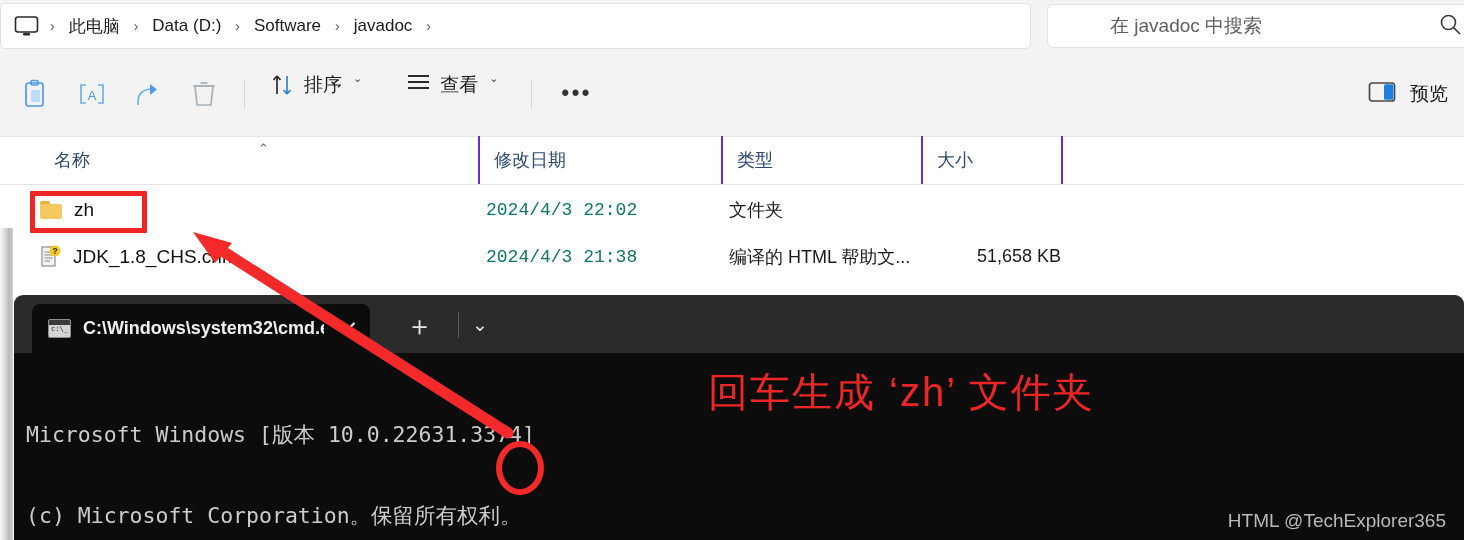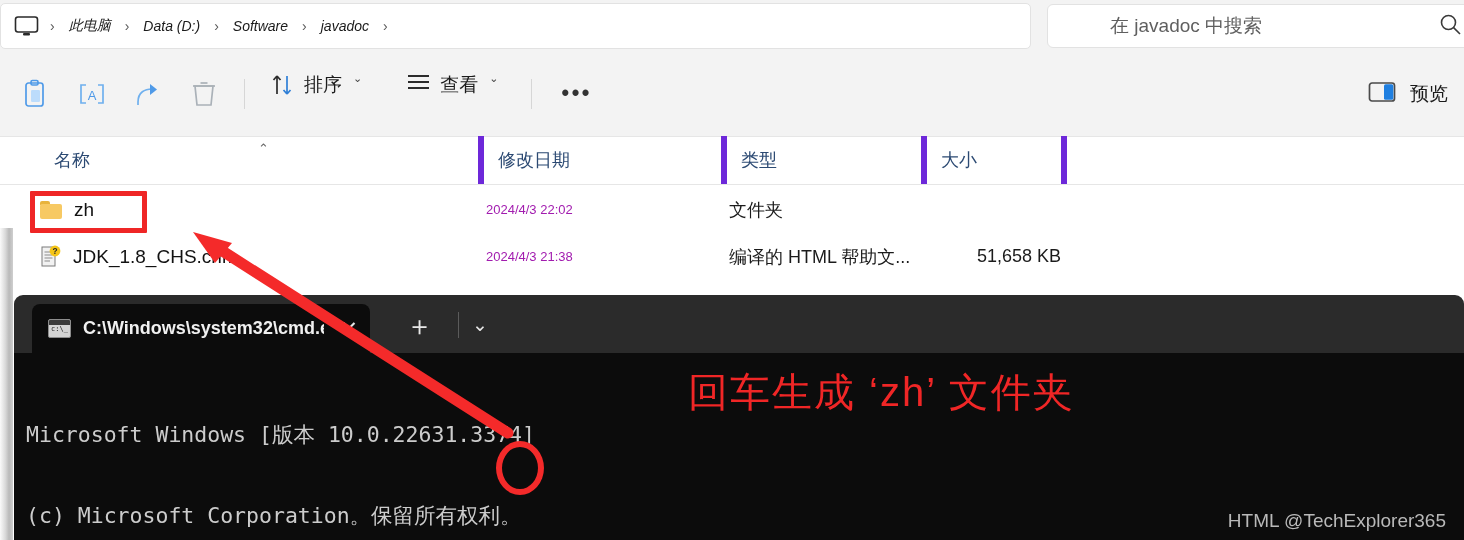--- a/index.html
+++ b/index.html
@@ -26,21 +26,21 @@
   .addr-box {
     position: absolute; left: 0; top: 3px; width: 1031px; height: 46px;
     background: #ffffff;
     border: 1px solid #e2e2e2;
     border-radius: 5px;
     display: flex; align-items: center;
     padding-left: 8px;
   }
   .crumb-icon { width: 34px; display: flex; align-items: center; justify-content: center; }
   .crumb {
-    font-size: 14px; color: #1b1b1b; padding: 3px 7px; white-space: nowrap; font-style: italic;
+    font-size: 17px; color: #1b1b1b; padding: 3px 7px; white-space: nowrap;
   }
   .crumb-sep {
     color: #5a5a5a; font-size: 14px; padding: 0 7px; user-select: none;
   }
   .search-box {
     position: absolute; left: 1047px; top: 4px; width: 430px; height: 44px;
     background: #ffffff; border: 1px solid #e2e2e2; border-radius: 6px;
     display: flex; align-items: center; padding: 0 14px;
   }
   .search-ph { flex: 1; font-size: 19px; color: #5f5f5f; white-space: nowrap; margin-left: 48px; }
@@ -74,35 +74,35 @@
   
   .col-head {
     position: absolute; left: 0; top: 137px; width: 1464px; height: 48px;
     background: #ffffff;
     border-bottom: 1px solid #e6e6e6;
     display: flex; align-items: flex-end;
   }
   .col {
     height: 48px; display: flex; align-items: center;
     font-size: 18px; color: #2c4a73;
-    border-left: 6px solid #6d28d9;
+    border-left: 2px solid #6d28d9;
     padding-left: 14px;
     position: relative;
   }
   .col.first { border-left: none; padding-left: 54px; }
   .sort-caret {
     position: absolute; left: 258px; top: 6px;
     font-size: 13px; color: #6b6b6b; line-height: 1;
   }
 
   
   .rows { position: absolute; left: 0; top: 186px; width: 1464px; }
   .row { height: 47px; display: flex; align-items: center; position: relative; }
   .cell-name { width: 478px; display: flex; align-items: center; padding-left: 40px; gap: 12px; }
-  .cell-date { width: 243px; font-size: 13px; color: #a21caf; padding-left: 8px; }
+  .cell-date { width: 243px; font-size: 18px; color: #0f766e; padding-left: 8px; font-family: Liberation Mono, monospace; }
   .cell-type { width: 200px; font-size: 18px; color: #1b1b1b; padding-left: 8px; }
   .cell-size { width: 140px; font-size: 18px; color: #1b1b1b; text-align: right; }
   .fname { font-size: 19px; color: #121212; white-space: nowrap; text-align: center; }
 
   .folder-ico { width: 22px; height: 18px; position: relative; flex: none; }
   .folder-ico::before {
     content: ""; position: absolute; left: 0; top: 0; width: 10px; height: 4px;
     background: #e8b33c; border-radius: 2px 2px 0 0;
   }
   .folder-ico::after {
@@ -163,21 +163,21 @@
     background: #0c0c0c;
     font-family: "DejaVu Sans Mono", "Liberation Mono", monospace;
     font-size: 21.5px; color: #cccccc;
     padding: 14px 0 0 12px;
     line-height: 27px;
     white-space: pre;
   }
   .term-line { white-space: pre; }
 
   .note-cn {
-    position: absolute; left: 688px; top: 365px;
+    position: absolute; left: 708px; top: 365px;
     font-size: 40px; color: #f02626; letter-spacing: 2px;
     white-space: nowrap;
   }
   .watermark {
     position: absolute; right: 18px; bottom: 8px;
     font-size: 19px; color: #b9b9b9; white-space: nowrap;
   }
 
   
   .circle-zh {

